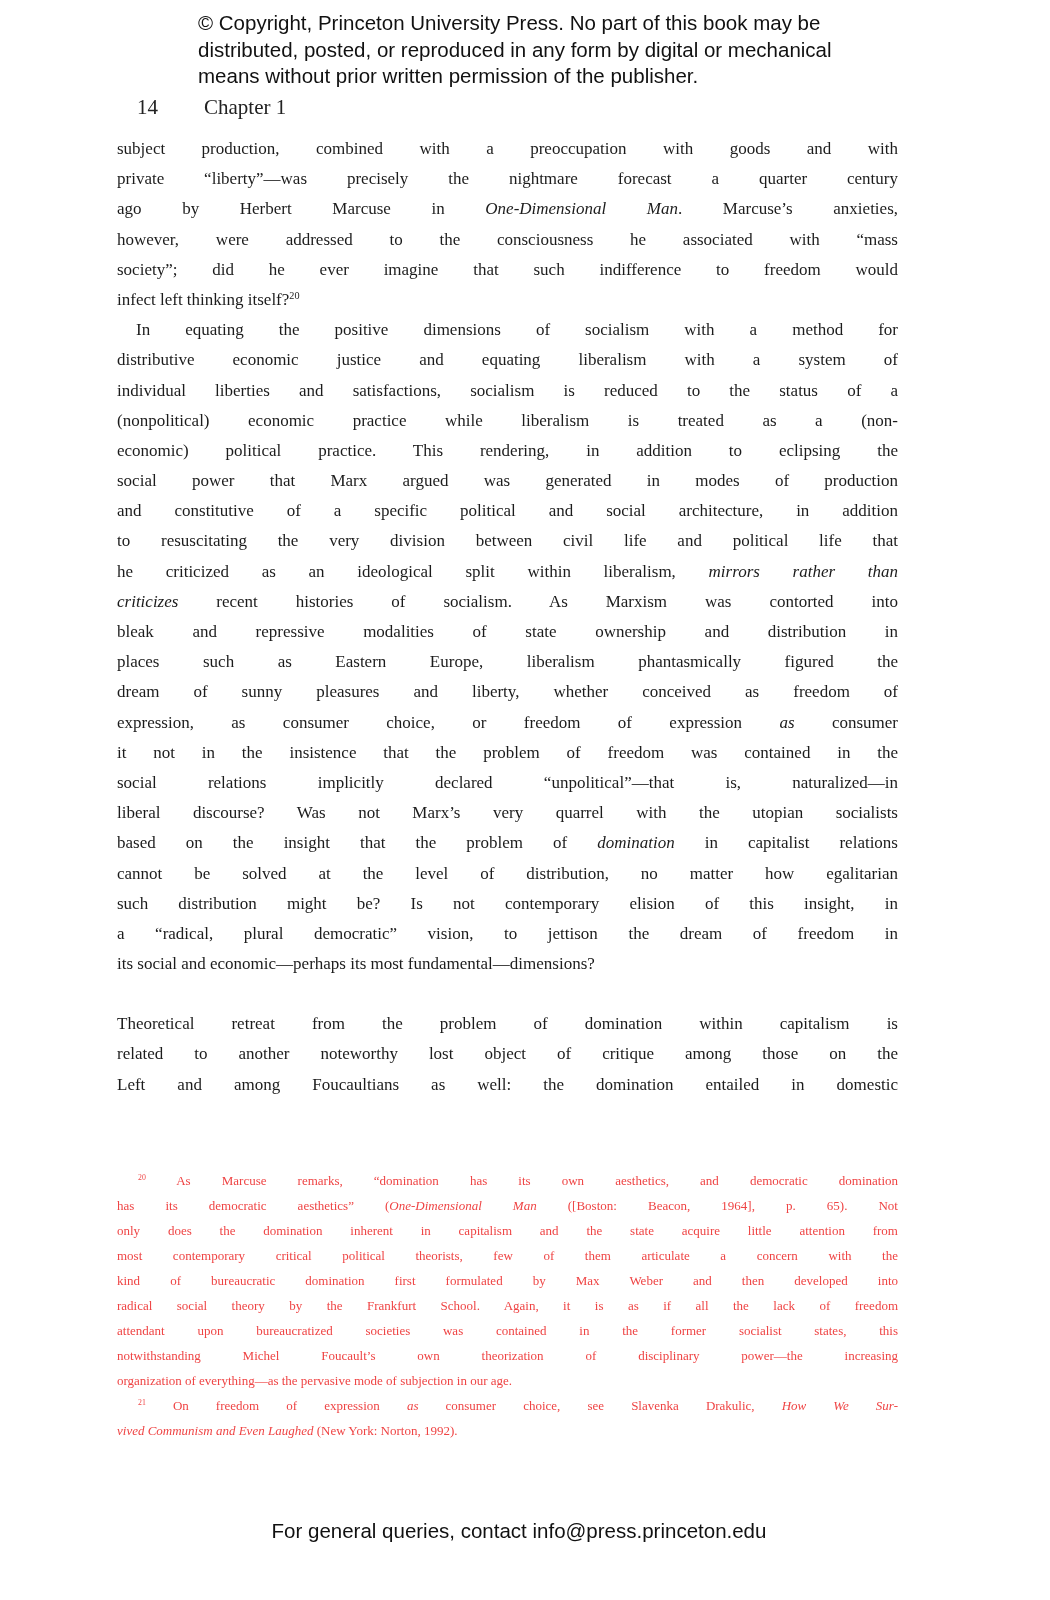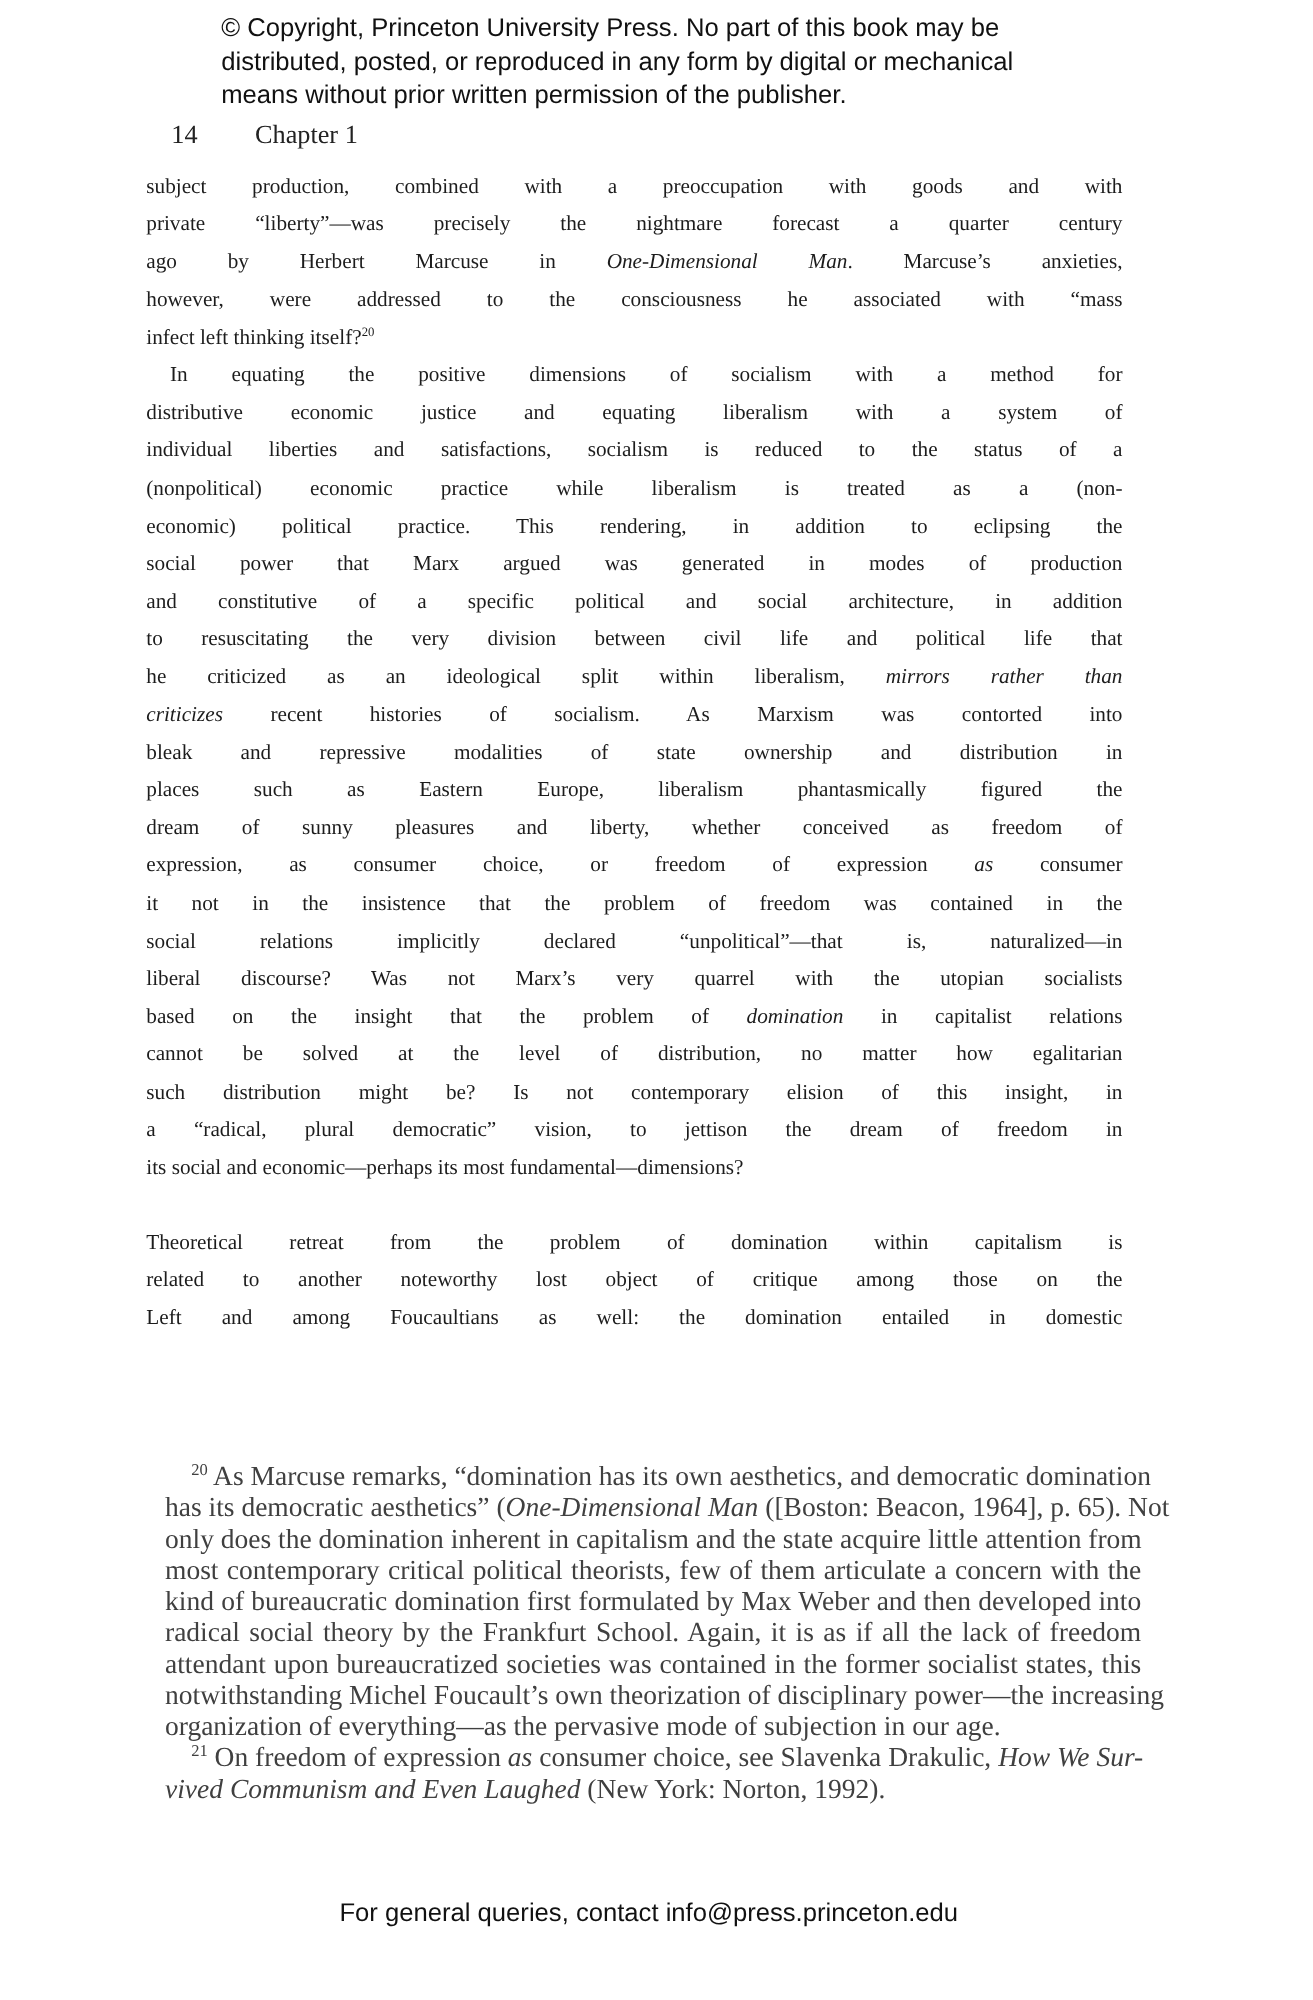--- a/index.html
+++ b/index.html
@@ -1,37 +1,37 @@
 <!DOCTYPE html>
 <html><head>
 <meta charset="utf-8">
 <style>
   html, body { margin: 0; padding: 0; background: #ffffff; }
   body { width: 1050px; height: 1600px; position: relative; overflow: hidden; color: #1a1a1a; }
   .copyright {
     position: absolute; left: 177px; top: 10px; width: 720px;
     font-family: "Liberation Sans", sans-serif; font-size: 20.5px; line-height: 26.5px; color: #111;
   }
-  .copyright div { white-space: nowrap; }
+  .copyright div { white-space: nowrap; margin-left: 21px; }
   .running-head {
     position: absolute; left: 113px; top: 95px;
     font-family: "Liberation Serif", serif; font-size: 21px; color: #222; margin-left: 24px;
   }
   .running-head .page-num { display: inline-block; width: 67px; }
   .body-text {
     position: absolute; left: 117px; top: 134px; width: 781px;
     font-family: "Liberation Serif", serif; font-size: 17px; line-height: 30.2px; color: #1c1c1c;
   }
   .line { display: block; text-align: justify; text-align-last: justify; white-space: nowrap; height: 30.2px; overflow: visible; }
   .line.last { text-align-last: left; }
   .line.indent { padding-left: 19px; }
   .para-gap { height: 30px; }
   .footnotes {
-    position: absolute; left: 132px; top: 1168px; width: 781px;
-    font-family: "Liberation Serif", serif; font-size: 22px; line-height: 25px; color: #404040;
+    position: absolute; left: 117px; top: 1168px; width: 781px;
+    font-family: "Liberation Serif", serif; font-size: 13px; line-height: 25px; color: #ef4444;
   }
   .footnotes .line { height: 25px; }
   .footnotes .line.indent { padding-left: 21px; }
   sup { font-size: 0.6em; vertical-align: 0.6em; line-height: 0; }
   .footer {
     position: absolute; left: 0; top: 1519px; width: 1050px; text-align: center;
     font-family: Liberation Sans, sans-serif; font-size: 20.5px; color: #111;
   }
   .footer span { position: relative; left: -6px; }
   em { font-style: italic; }
@@ -48,20 +48,21 @@
 <div class="running-head">
   <span class="page-num">14</span><span>Chapter 1</span>
 </div>
 
 <div class="body-text">
   <div>
       <div class="line"><span>subject production, combined with a preoccupation with goods and with</span></div>
       <div class="line"><span>private “liberty”—was precisely the nightmare forecast a quarter century</span></div>
       <div class="line"><span>ago by Herbert Marcuse in </span><em>One-Dimensional Man</em><span>. Marcuse’s anxieties,</span></div>
       <div class="line"><span>however, were addressed to the consciousness he associated with “mass</span></div>
+      <div class="line"><span>society”; did he ever imagine that such indifference to freedom would</span></div>
       <div class="line last"><span>infect left thinking itself?</span><sup>20</sup></div>
     </div>
   <div>
       <div class="line indent"><span>In equating the positive dimensions of socialism with a method for</span></div>
       <div class="line"><span>distributive economic justice and equating liberalism with a system of</span></div>
       <div class="line"><span>individual liberties and satisfactions, socialism is reduced to the status of a</span></div>
       <div class="line"><span>(nonpolitical) economic practice while liberalism is treated as a (non-</span></div>
       <div class="line"><span>economic) political practice. This rendering, in addition to eclipsing the</span></div>
       <div class="line"><span>social power that Marx argued was generated in modes of production</span></div>
       <div class="line"><span>and constitutive of a specific political and social architecture, in addition</span></div>

